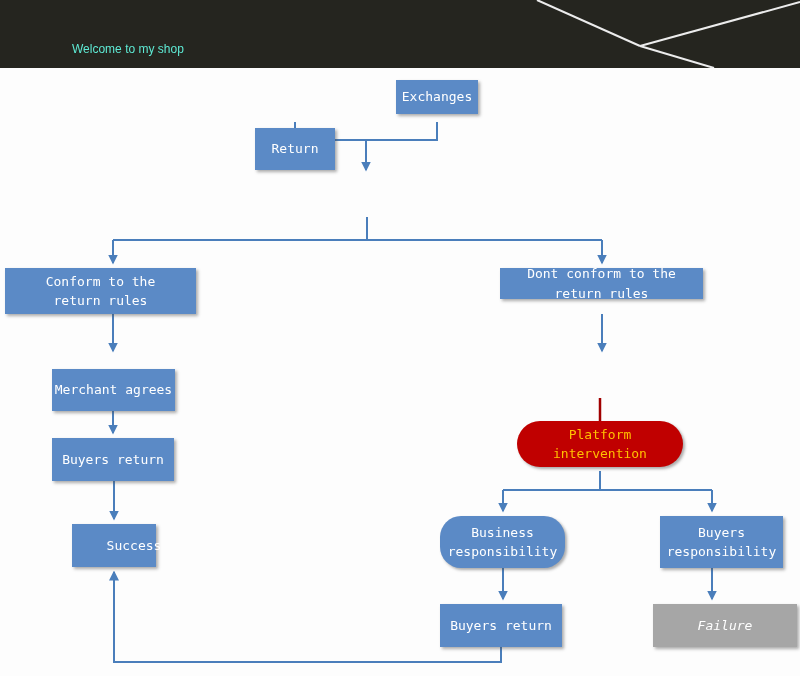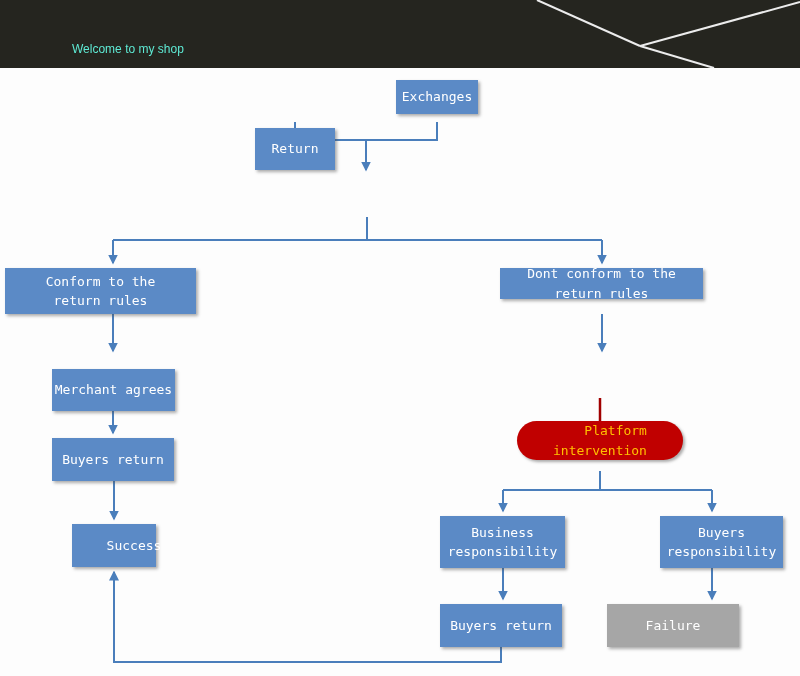--- a/index.html
+++ b/index.html
@@ -84,30 +84,30 @@
 
   <div class="node" style="left:5px; top:268px; width:191px; height:46px;">Conform to the
 return rules</div>
 
   <div class="node" style="left:500px; top:268px; width:203px; height:31px;">Dont conform to the
 return rules</div>
 
   <div class="node" style="left:52px; top:356px; width:123px; height:42px;margin-top:13px;">Merchant agrees</div>
 
 
-  <div class="node red" style="left:517px; top:421px; width:166px; height:39px;text-align:right;">Platform
+  <div class="node red" style="left:517px; top:421px; width:166px; height:46px;">Platform
 intervention</div>
 
   <div class="node" style="left:52px; top:438px; width:122px; height:43px;">Buyers return</div>
 
   <div class="node" style="left:72px; top:524px; width:84px; height:43px;padding-left:40px;">Success</div>
 
-  <div class="node" style="left:440px; top:516px; width:125px; height:52px;">Business
+  <div class="node" style="left:440px; top:516px; width:125px; height:52px;border-radius:21px;">Business
 responsibility</div>
 
   <div class="node" style="left:650px; top:516px; width:123px; height:52px;margin-left:10px;">Buyers
 responsibility</div>
 
   <div class="node" style="left:440px; top:604px; width:122px; height:43px;">Buyers return</div>
 
-  <div class="node gray" style="left:607px; top:604px; width:132px; height:43px;">Failure</div>
+  <div class="node gray" style="left:653px; top:604px; width:144px; height:43px;font-style:italic;">Failure</div>
 
 </div>
 
 </body></html>

